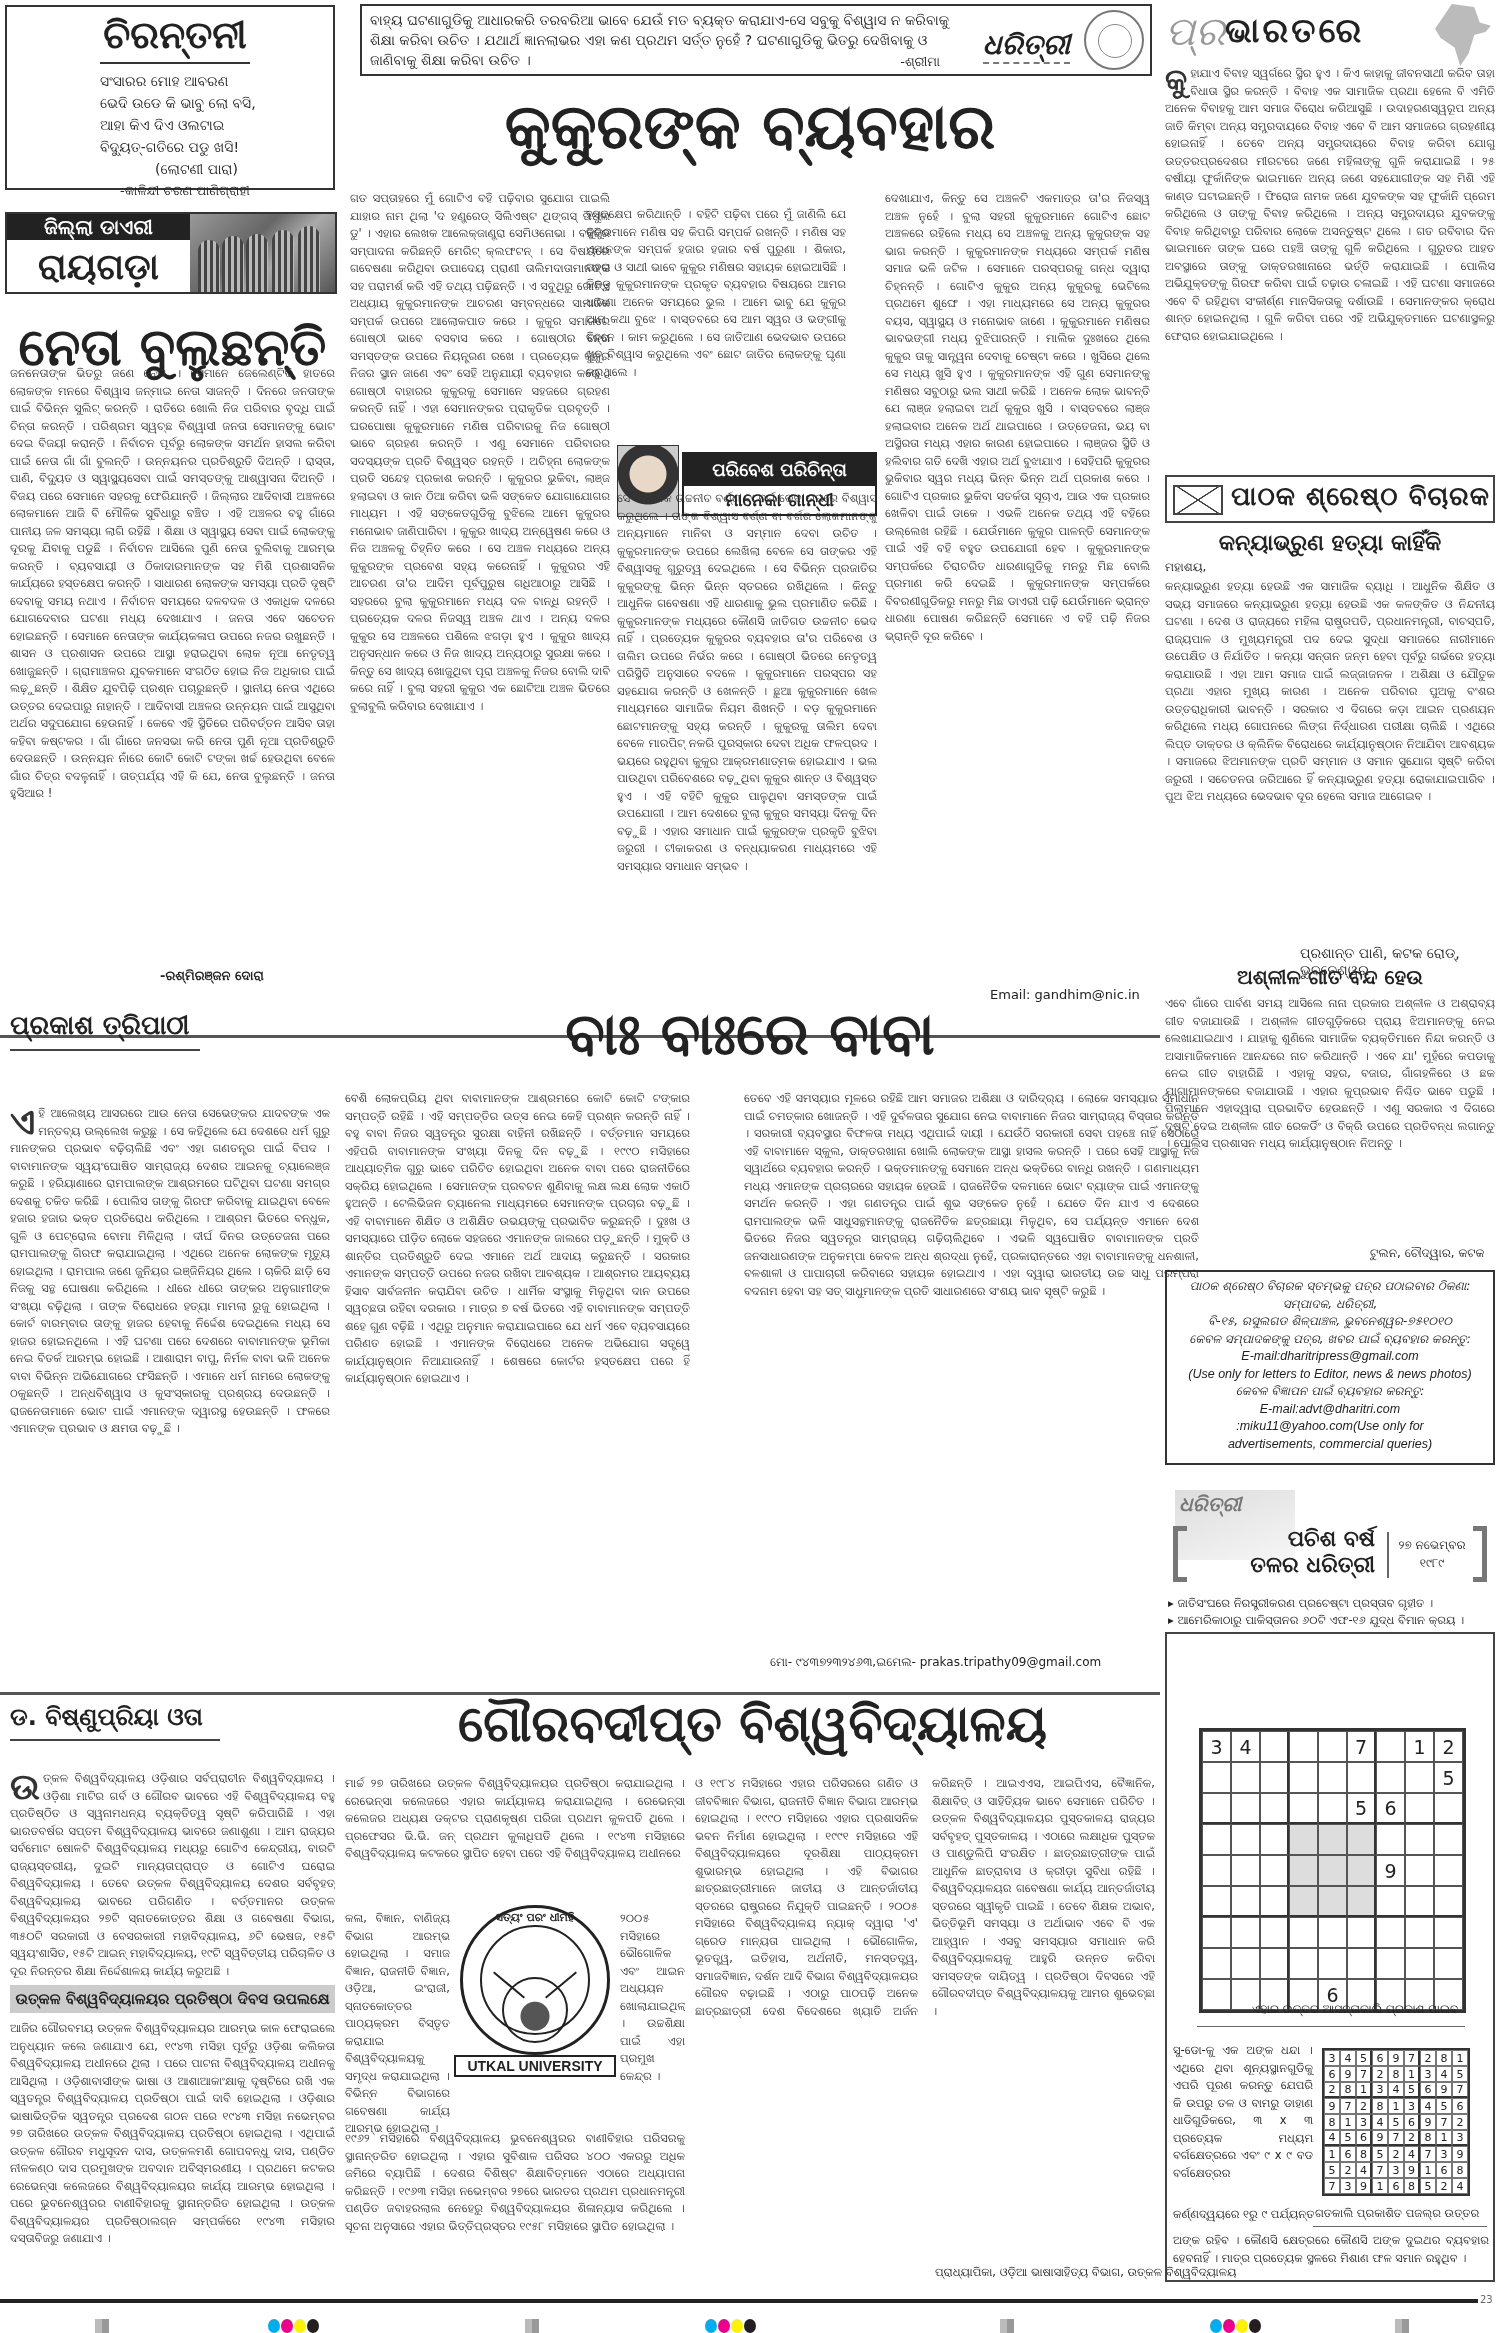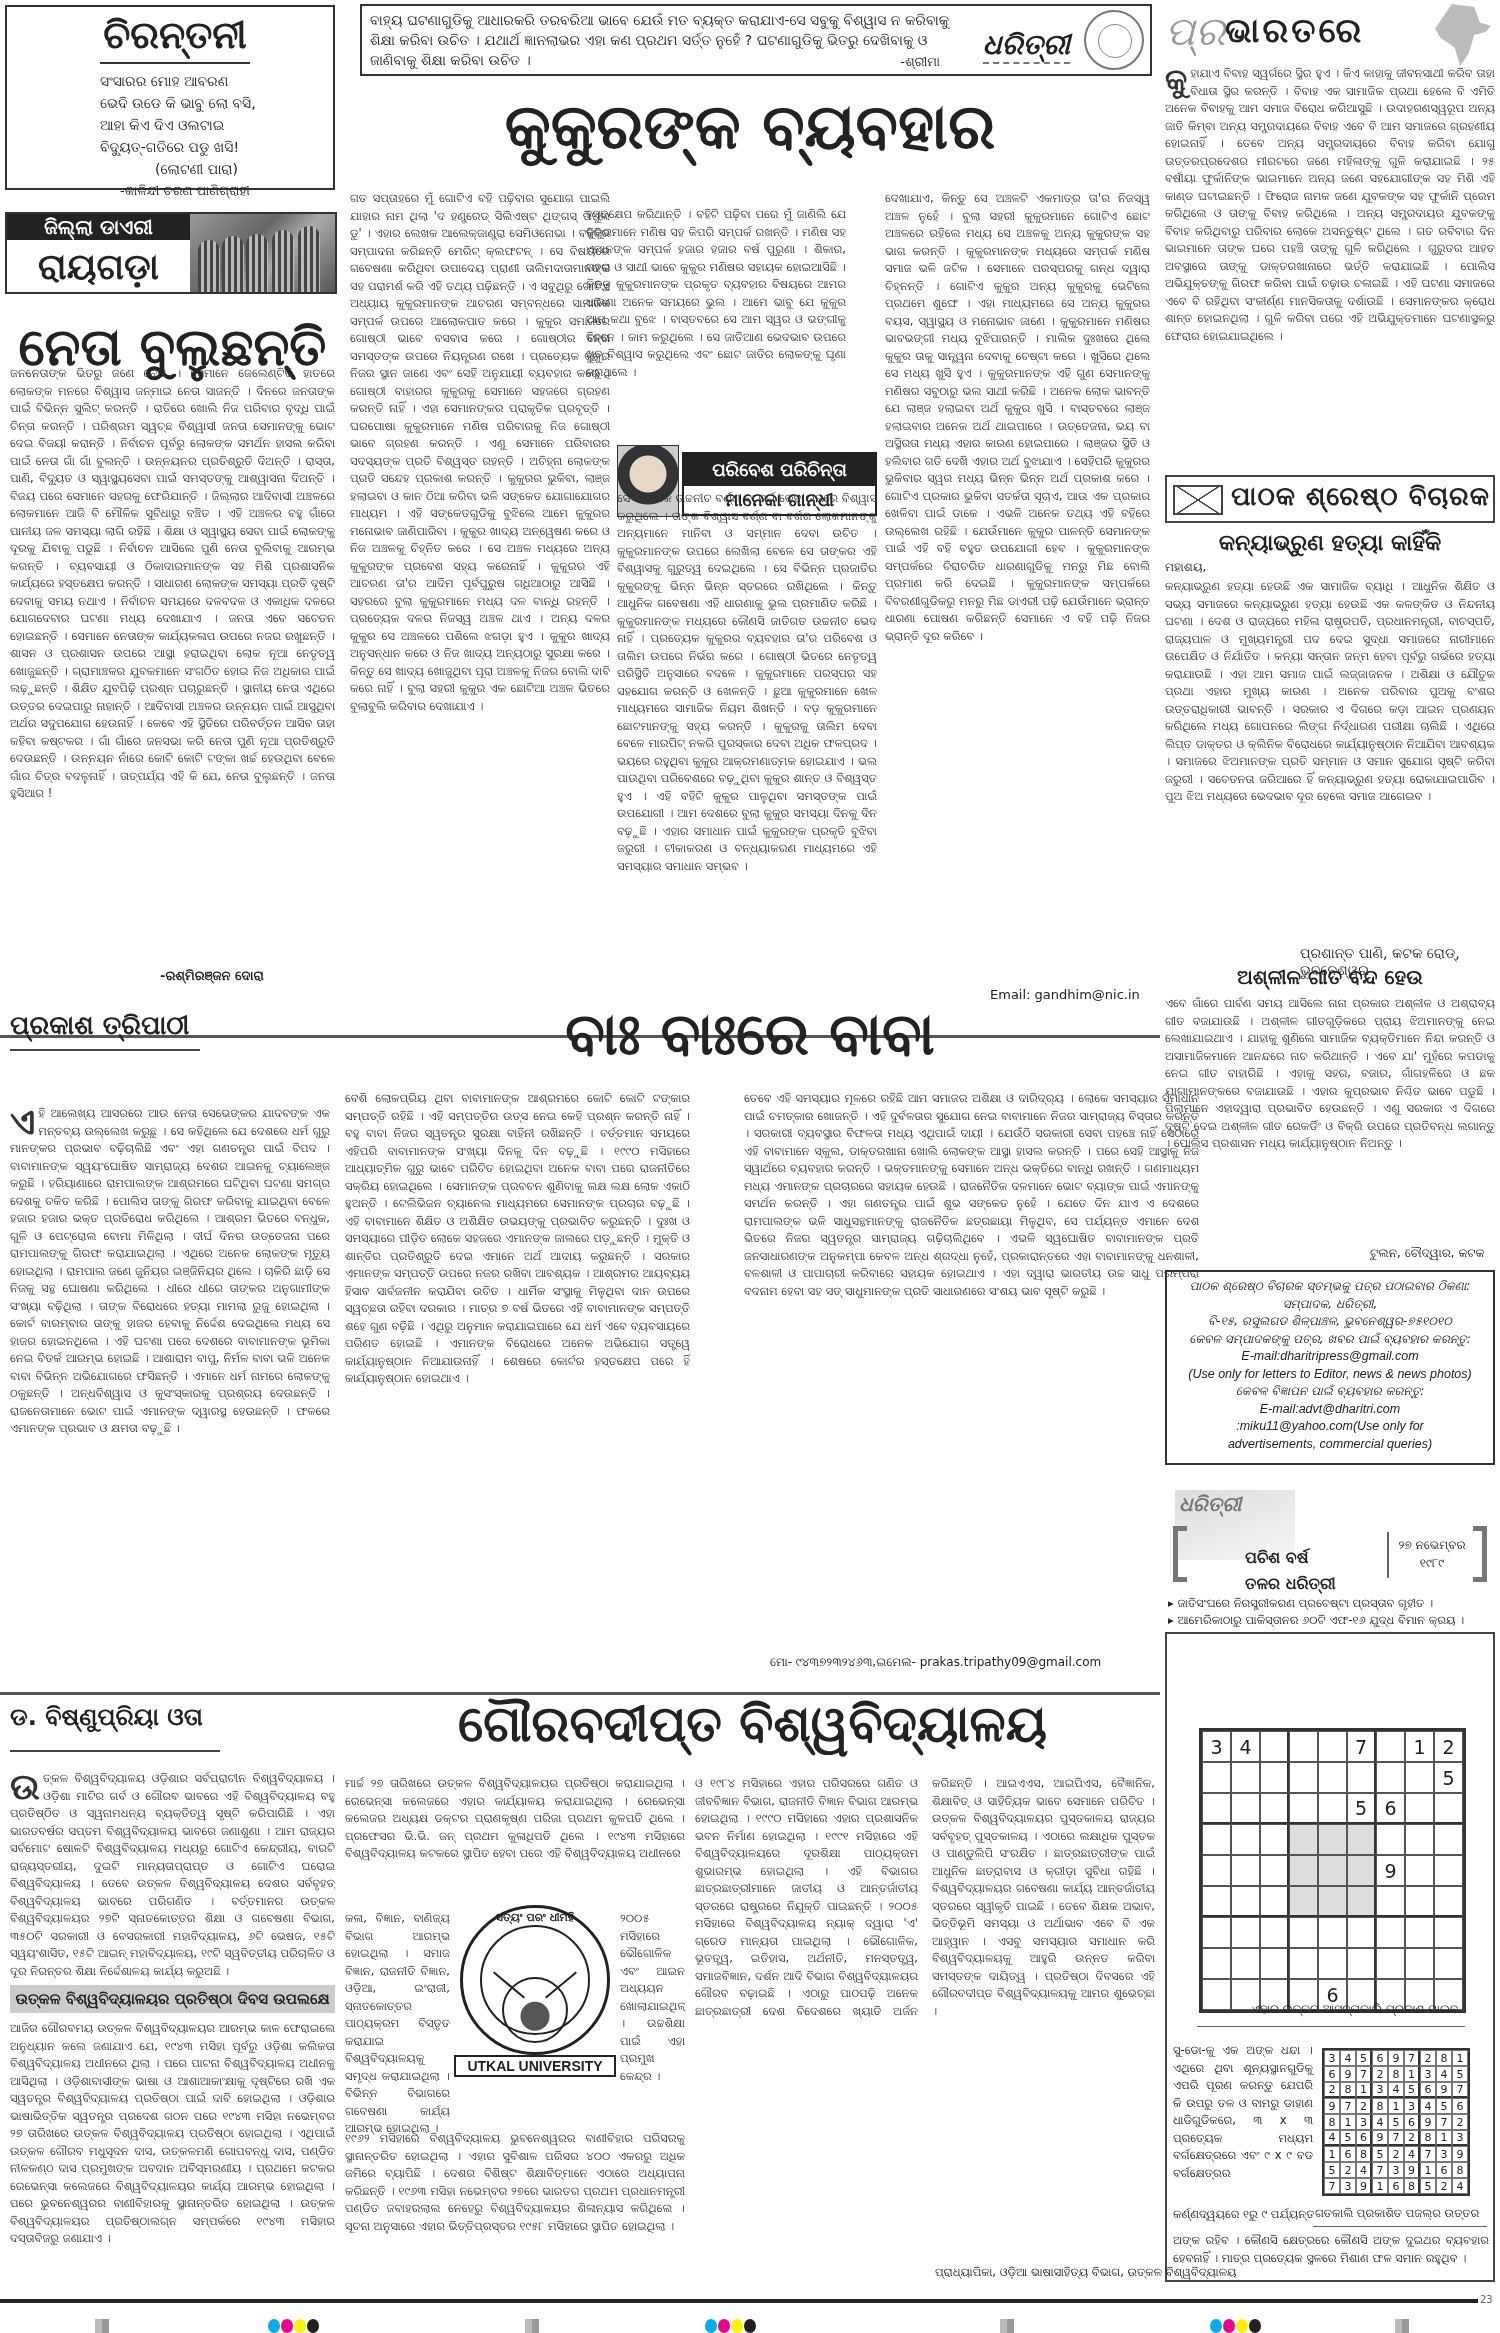--- a/index.html
+++ b/index.html
@@ -69,21 +69,21 @@
 
   #address { left: 1165px; top: 1270px; width: 330px; height: 195px; padding: 6px 4px; text-align: center; font-size: 12px; line-height: 17.5px; font-style: italic; }
   #address .en { font-family: "Liberation Sans", sans-serif; font-size: 12.5px; }
 
   #pachisha { left: 1165px; top: 1490px; width: 330px; height: 100px; }
   #pachisha .bg { position: absolute; left: 10px; top: 0; width: 120px; height: 70px; background: linear-gradient(160deg,#ddd,#f6f6f6); }
   #pachisha .logo { position: absolute; left: 14px; top: 2px; font-size: 20px; font-weight: bold; font-style: italic; color: #777; }
   #pachisha .brL, #pachisha .brR { position: absolute; top: 36px; width: 14px; height: 56px; border: 5px solid #777; }
   #pachisha .brL { left: 8px; border-right: none; }
   #pachisha .brR { right: 8px; border-left: none; }
-  #pachisha .t1 { position: absolute; left: 80px; top: 55px; font-size: 16px; font-weight: bold; text-align: left; line-height: 26px; width: 130px; }
+  #pachisha .t1 { position: absolute; left: 80px; top: 36px; font-size: 22px; font-weight: bold; text-align: right; line-height: 26px; width: 130px; }
   #pachisha .div { position: absolute; left: 222px; top: 42px; width: 2px; height: 46px; background: #666; }
   #pachisha .date { position: absolute; left: 232px; top: 46px; font-size: 12px; line-height: 18px; text-align: center; width: 70px; }
   #pachisha-items { left: 1168px; top: 1595px; width: 330px; font-size: 11.5px; line-height: 17px; }
 
   #sudoku { left: 1165px; top: 1632px; width: 330px; height: 650px; border: 2px solid #444; }
   #sudoku .hdr { display: flex; height: 62px; border-bottom: 2px solid #444; }
   #sudoku .hdr .en { width: 165px; padding-left: 3px; }
   #sudoku .hdr .en .big { font-family: "Liberation Sans", sans-serif; font-size: 34px; font-weight: bold; line-height: 40px; color: #222; }
   #sudoku .hdr .en .big span { border-left: 2px solid #555; padding-left: 4px; margin-left: 4px; }
   #sudoku .hdr .en .small { font-family: "Liberation Sans", sans-serif; font-size: 11px; padding-left: 4px; }
@@ -108,21 +108,21 @@
   
   #baba-author { left: 10px; top: 1010px; font-size: 26px; font-weight: bold; padding-bottom: 8px; border-bottom: 2px solid #444; width: 190px; }
   #baba-headline { left: 340px; top: 1000px; width: 820px; text-align: center; font-size: 58px; font-weight: bold; }
   #baba-c1 { left: 10px; top: 1105px; width: 320px; height: 570px; }
   #baba-c1 .dropcap { font-size: 36px; font-weight: bold; float: left; line-height: 34px; margin-right: 3px; }
   #baba-c2 { left: 345px; top: 1090px; width: 345px; height: 585px; }
   #baba-c3 { left: 700px; top: 1090px; width: 455px; height: 560px; margin-left: 44px; }
   #baba-contact { left: 770px; top: 1655px; font-size: 12px; }
 
   
-  #utkal-author { left: 10px; top: 1703px; font-size: 24px; font-weight: bold; padding-bottom: 19px; border-bottom: 2px solid #444; width: 210px; }
+  #utkal-author { left: 10px; top: 1703px; font-size: 24px; font-weight: bold; padding-bottom: 8px; border-bottom: 2px solid #444; width: 210px; }
   #utkal-headline { left: 345px; top: 1695px; width: 815px; text-align: center; font-size: 50px; font-weight: bold; }
   #utkal-c1a { left: 10px; top: 1770px; width: 325px; height: 210px; }
   #utkal-c1a .dropcap { font-size: 36px; font-weight: bold; float: left; line-height: 34px; margin-right: 3px; }
   #utkal-sub { left: 10px; top: 1985px; width: 325px; height: 28px; background: #ccc; font-size: 15px; font-weight: bold; text-align: center; line-height: 28px; }
   #utkal-c1b { left: 10px; top: 2020px; width: 325px; height: 260px; }
   #utkal-c2a { left: 345px; top: 1775px; width: 340px; height: 135px; }
   #utkal-c2b { left: 345px; top: 1910px; width: 105px; height: 370px; }
   #utkal-c2c { left: 620px; top: 1910px; width: 65px; height: 215px; }
   #utkal-c2d { left: 345px; top: 2130px; width: 340px; height: 150px; }
   #utkal-c3 { left: 695px; top: 1775px; width: 460px; height: 505px; }

